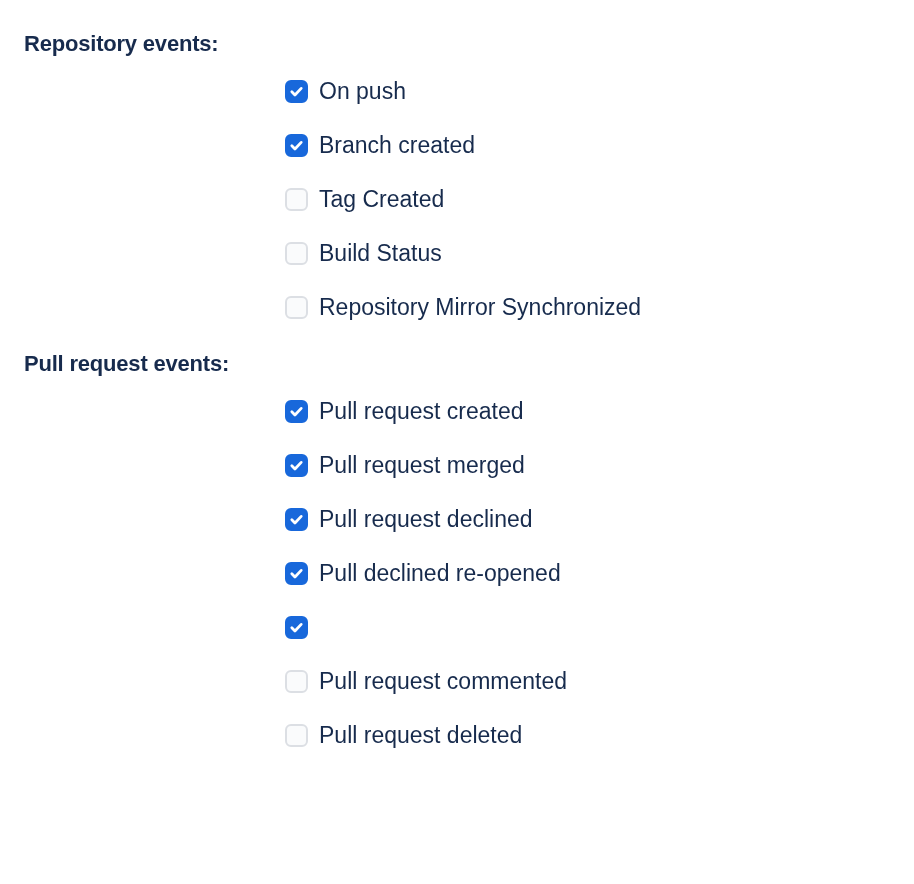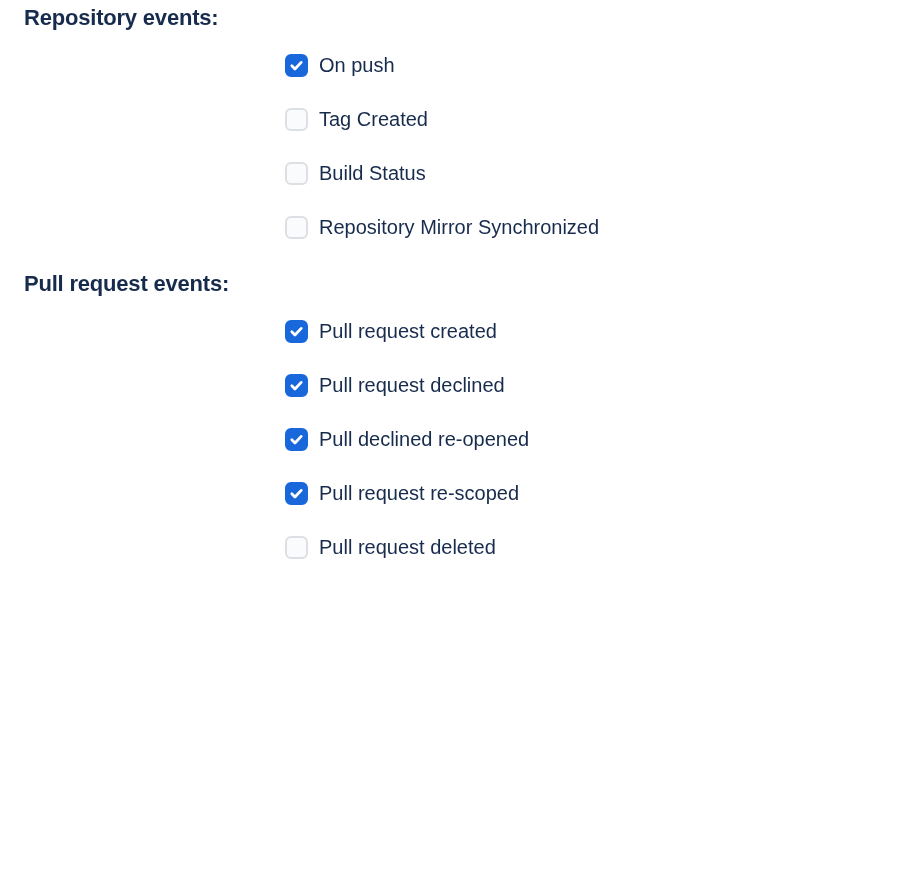--- a/index.html
+++ b/index.html
@@ -4,21 +4,21 @@
 <style>
   * { margin: 0; padding: 0; box-sizing: border-box; }
   html, body {
     width: 914px;
     height: 884px;
     background: var(--page-bg, #ffffff);
     font-family: "Liberation Sans", "DejaVu Sans", sans-serif;
     overflow: hidden;
   }
   .page {
-    padding-top: 4px;
+    padding-top: 30px;
   }
   .section-title {
     margin: 0 0 22px 24px;
     font-size: 22px;
     line-height: 28px;
     font-weight: 700;
     letter-spacing: -0.2px;
     color: var(--text-color, #172B4D);
   }
   .section-title.second {
@@ -50,21 +50,21 @@
   .checkbox .check {
     display: none;
     width: 15px;
     height: 15px;
   }
   .checkbox.checked .check {
     display: block;
   }
   .option-label {
     margin-left: 11px;
-    font-size: 20px;
+    font-size: 23px;
     line-height: 23px;
     color: var(--text-color, #172B4D);
     white-space: nowrap;
   }
 </style>
 </head>
 <body>
 
 <div class="page">
 
@@ -72,20 +72,28 @@
 
   <div class="option-row">
     <span class="checkbox checked">
       <svg class="check" viewBox="0 0 24 24" fill="none">
           <path d="M4.5 12.5l5 5L19.5 7" stroke="#FFFFFF" stroke-width="4.5" stroke-linecap="round" stroke-linejoin="round"></path>
         </svg>
     </span>
     <span class="option-label">On push</span>
   </div>
 
+  <div class="option-row">
+    <span class="checkbox checked">
+      <svg class="check" viewBox="0 0 24 24" fill="none">
+          <path d="M4.5 12.5l5 5L19.5 7" stroke="#FFFFFF" stroke-width="4.5" stroke-linecap="round" stroke-linejoin="round"></path>
+        </svg>
+    </span>
+    <span class="option-label">Branch created</span>
+  </div>
 
 
   <div class="option-row">
     <span class="checkbox">
       
     </span>
     <span class="option-label">Tag Created</span>
   </div>
 
   <div class="option-row">
@@ -107,20 +115,28 @@
   <div class="option-row">
     <span class="checkbox checked">
       <svg class="check" viewBox="0 0 24 24" fill="none">
           <path d="M4.5 12.5l5 5L19.5 7" stroke="#FFFFFF" stroke-width="4.5" stroke-linecap="round" stroke-linejoin="round"></path>
         </svg>
     </span>
     <span class="option-label">Pull request created</span>
   </div>
 
 
+  <div class="option-row">
+    <span class="checkbox checked">
+      <svg class="check" viewBox="0 0 24 24" fill="none">
+          <path d="M4.5 12.5l5 5L19.5 7" stroke="#FFFFFF" stroke-width="4.5" stroke-linecap="round" stroke-linejoin="round"></path>
+        </svg>
+    </span>
+    <span class="option-label">Pull request merged</span>
+  </div>
 
   <div class="option-row">
     <span class="checkbox checked">
       <svg class="check" viewBox="0 0 24 24" fill="none">
           <path d="M4.5 12.5l5 5L19.5 7" stroke="#FFFFFF" stroke-width="4.5" stroke-linecap="round" stroke-linejoin="round"></path>
         </svg>
     </span>
     <span class="option-label">Pull request declined</span>
   </div>
 
@@ -132,23 +148,28 @@
     </span>
     <span class="option-label">Pull declined re-opened</span>
   </div>
 
   <div class="option-row">
     <span class="checkbox checked">
       <svg class="check" viewBox="0 0 24 24" fill="none">
           <path d="M4.5 12.5l5 5L19.5 7" stroke="#FFFFFF" stroke-width="4.5" stroke-linecap="round" stroke-linejoin="round"></path>
         </svg>
     </span>
-    <span class="option-label">Pull request re-scoped</span>
   </div>
 
+  <div class="option-row">
+    <span class="checkbox">
+      
+    </span>
+    <span class="option-label">Pull request commented</span>
+  </div>
 
   <div class="option-row">
     <span class="checkbox">
       
     </span>
     <span class="option-label">Pull request deleted</span>
   </div>
 
 </div>
 

